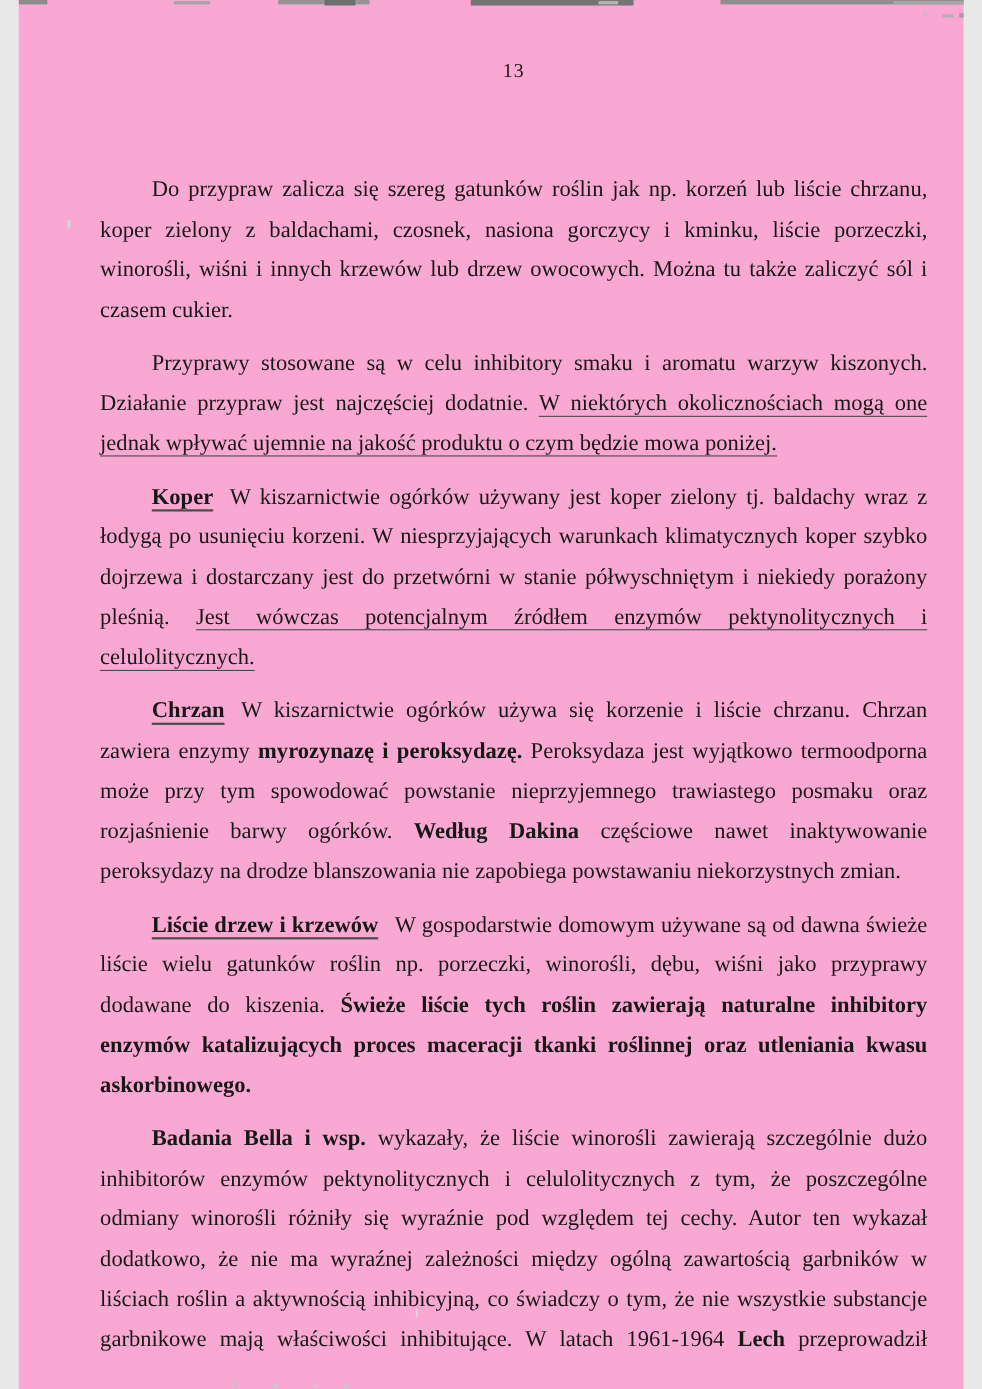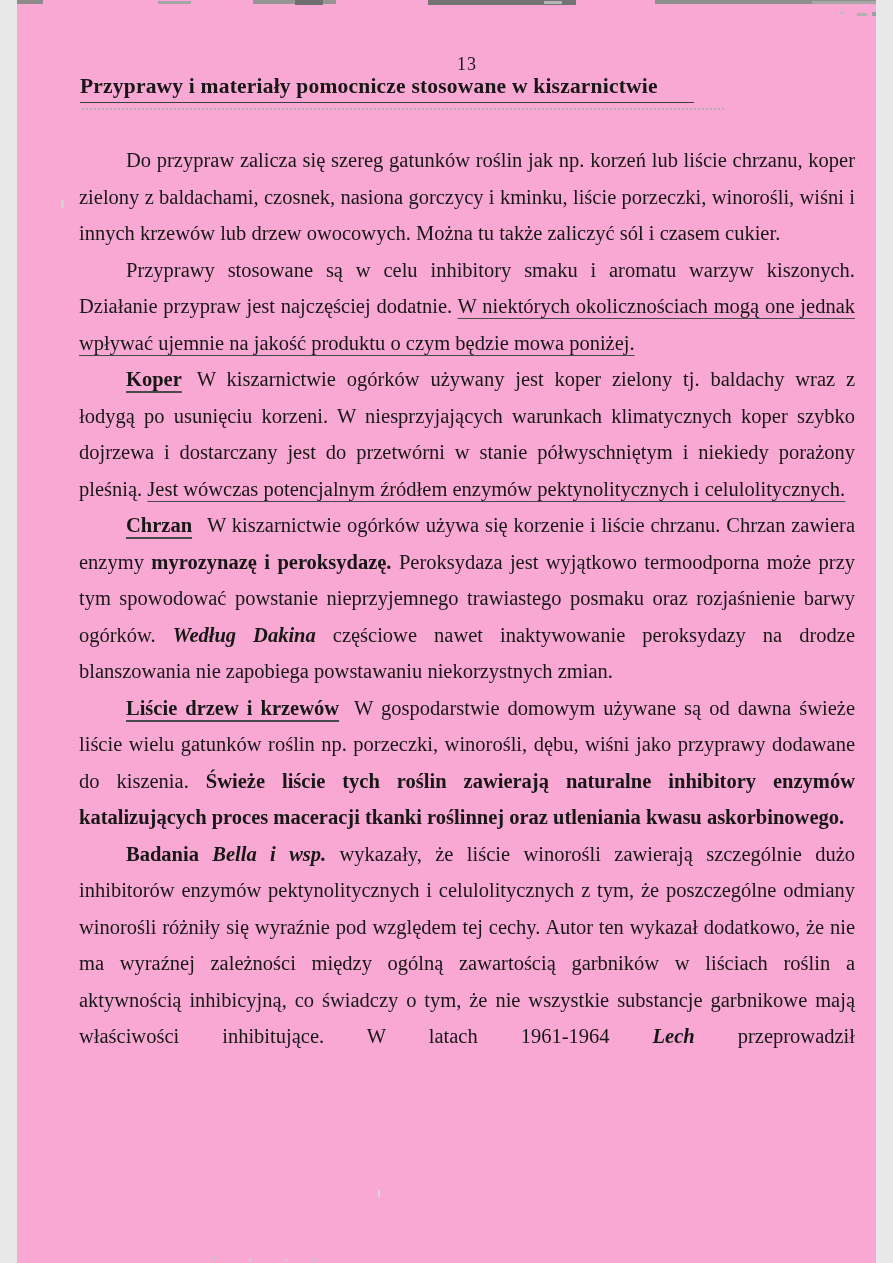--- a/index.html
+++ b/index.html
@@ -23,24 +23,24 @@
   }
   .doc-title::after {
     content:""; position:absolute; left:2px; right:-30px; bottom:-7px;
     border-bottom:2px dotted #b3b3b3;
   }
   .doc-body {
     position:absolute; top:142px; left:62px; width:776px;
     font-size:20.5px; line-height:36.5px;
     text-align:justify;
   }
-  .doc-body p { margin:0; text-indent:47px; }
+  .doc-body p { margin:12px; text-indent:47px; }
   .doc-body p.jlast { text-align-last:justify; }
   .b { font-weight:bold; }
-  .i { font-style:italic; }
+  .i { }
   .u {
     text-decoration:underline;
     text-decoration-thickness:1px;
     text-underline-offset:5px;
     text-decoration-color:#4a4a4a;
   }
   .b.u { text-decoration-thickness:1.5px; margin-right:15px; }
   .art { position:absolute; pointer-events:none; }
 </style>
 </head>
@@ -64,23 +64,20 @@
 
   <div class="art" style="left:44px;top:200px;width:3px;height:8px;background:#d2d2d2"></div>
   <div class="art" style="left:361px;top:1190px;width:2px;height:7px;background:#d8d8d8"></div>
   <div class="art" style="left:196px;top:1256px;width:2px;height:6px;background:#c2c2c2"></div>
   <div class="art" style="left:232px;top:1258px;width:3px;height:3px;background:#cccccc"></div>
   <div class="art" style="left:268px;top:1259px;width:3px;height:3px;background:#cccccc"></div>
   <div class="art" style="left:296px;top:1258px;width:3px;height:4px;background:#c8c8c8"></div>
 
   <div class="page-number">13</div>
 
-  <div class="doc-title">
-    <span class="tline">Przyprawy i materiały pomocnicze stosowane w kiszarnictwie</span>
-  </div>
 
   <div class="doc-body">
       <p><span>Do przypraw zalicza się szereg gatunków roślin jak np. korzeń lub liście chrzanu, koper zielony z baldachami, czosnek, nasiona gorczycy i kminku, liście porzeczki, winorośli, wiśni i innych krzewów lub drzew owocowych. Można tu także zaliczyć sól i czasem cukier.</span></p>
       <p><span>Przyprawy stosowane są w celu inhibitory smaku i aromatu warzyw kiszonych. Działanie przypraw jest najczęściej dodatnie. </span><span class="u">W niektórych okolicznościach mogą one jednak wpływać ujemnie na jakość produktu o czym będzie mowa poniżej.</span></p>
       <p><span class="b u">Koper</span><span>W kiszarnictwie ogórków używany jest koper zielony tj. baldachy wraz z łodygą po usunięciu korzeni. W niesprzyjających warunkach klimatycznych koper szybko dojrzewa i dostarczany jest do przetwórni w stanie półwyschniętym i niekiedy porażony pleśnią. </span><span class="u">Jest wówczas potencjalnym źródłem enzymów pektynolitycznych i celulolitycznych.</span></p>
       <p><span class="b u">Chrzan</span><span>W kiszarnictwie ogórków używa się korzenie i liście chrzanu. Chrzan zawiera enzymy </span><span class="b">myrozynazę i peroksydazę.</span><span> Peroksydaza jest wyjątkowo termoodporna może przy tym spowodować powstanie nieprzyjemnego trawiastego posmaku oraz rozjaśnienie barwy ogórków. </span><span class="b i">Według Dakina</span><span> częściowe nawet inaktywowanie peroksydazy na drodze blanszowania nie zapobiega powstawaniu niekorzystnych zmian.</span></p>
       <p><span class="b u">Liście drzew i krzewów</span><span>W gospodarstwie domowym używane są od dawna świeże liście wielu gatunków roślin np. porzeczki, winorośli, dębu, wiśni jako przyprawy dodawane do kiszenia. </span><span class="b">Świeże liście tych roślin zawierają naturalne inhibitory enzymów katalizujących proces maceracji tkanki roślinnej oraz utleniania kwasu askorbinowego.</span></p>
       <p class="jlast"><span class="b">Badania </span><span class="b i">Bella i wsp.</span><span> wykazały, że liście winorośli zawierają szczególnie dużo inhibitorów enzymów pektynolitycznych i celulolitycznych z tym, że poszczególne odmiany winorośli różniły się wyraźnie pod względem tej cechy. Autor ten wykazał dodatkowo, że nie ma wyraźnej zależności między ogólną zawartością garbników w liściach roślin a aktywnością inhibicyjną, co świadczy o tym, że nie wszystkie substancje garbnikowe mają właściwości inhibitujące. W latach 1961-1964 </span><span class="b i">Lech</span><span> przeprowadził</span></p>
     </div>
 

